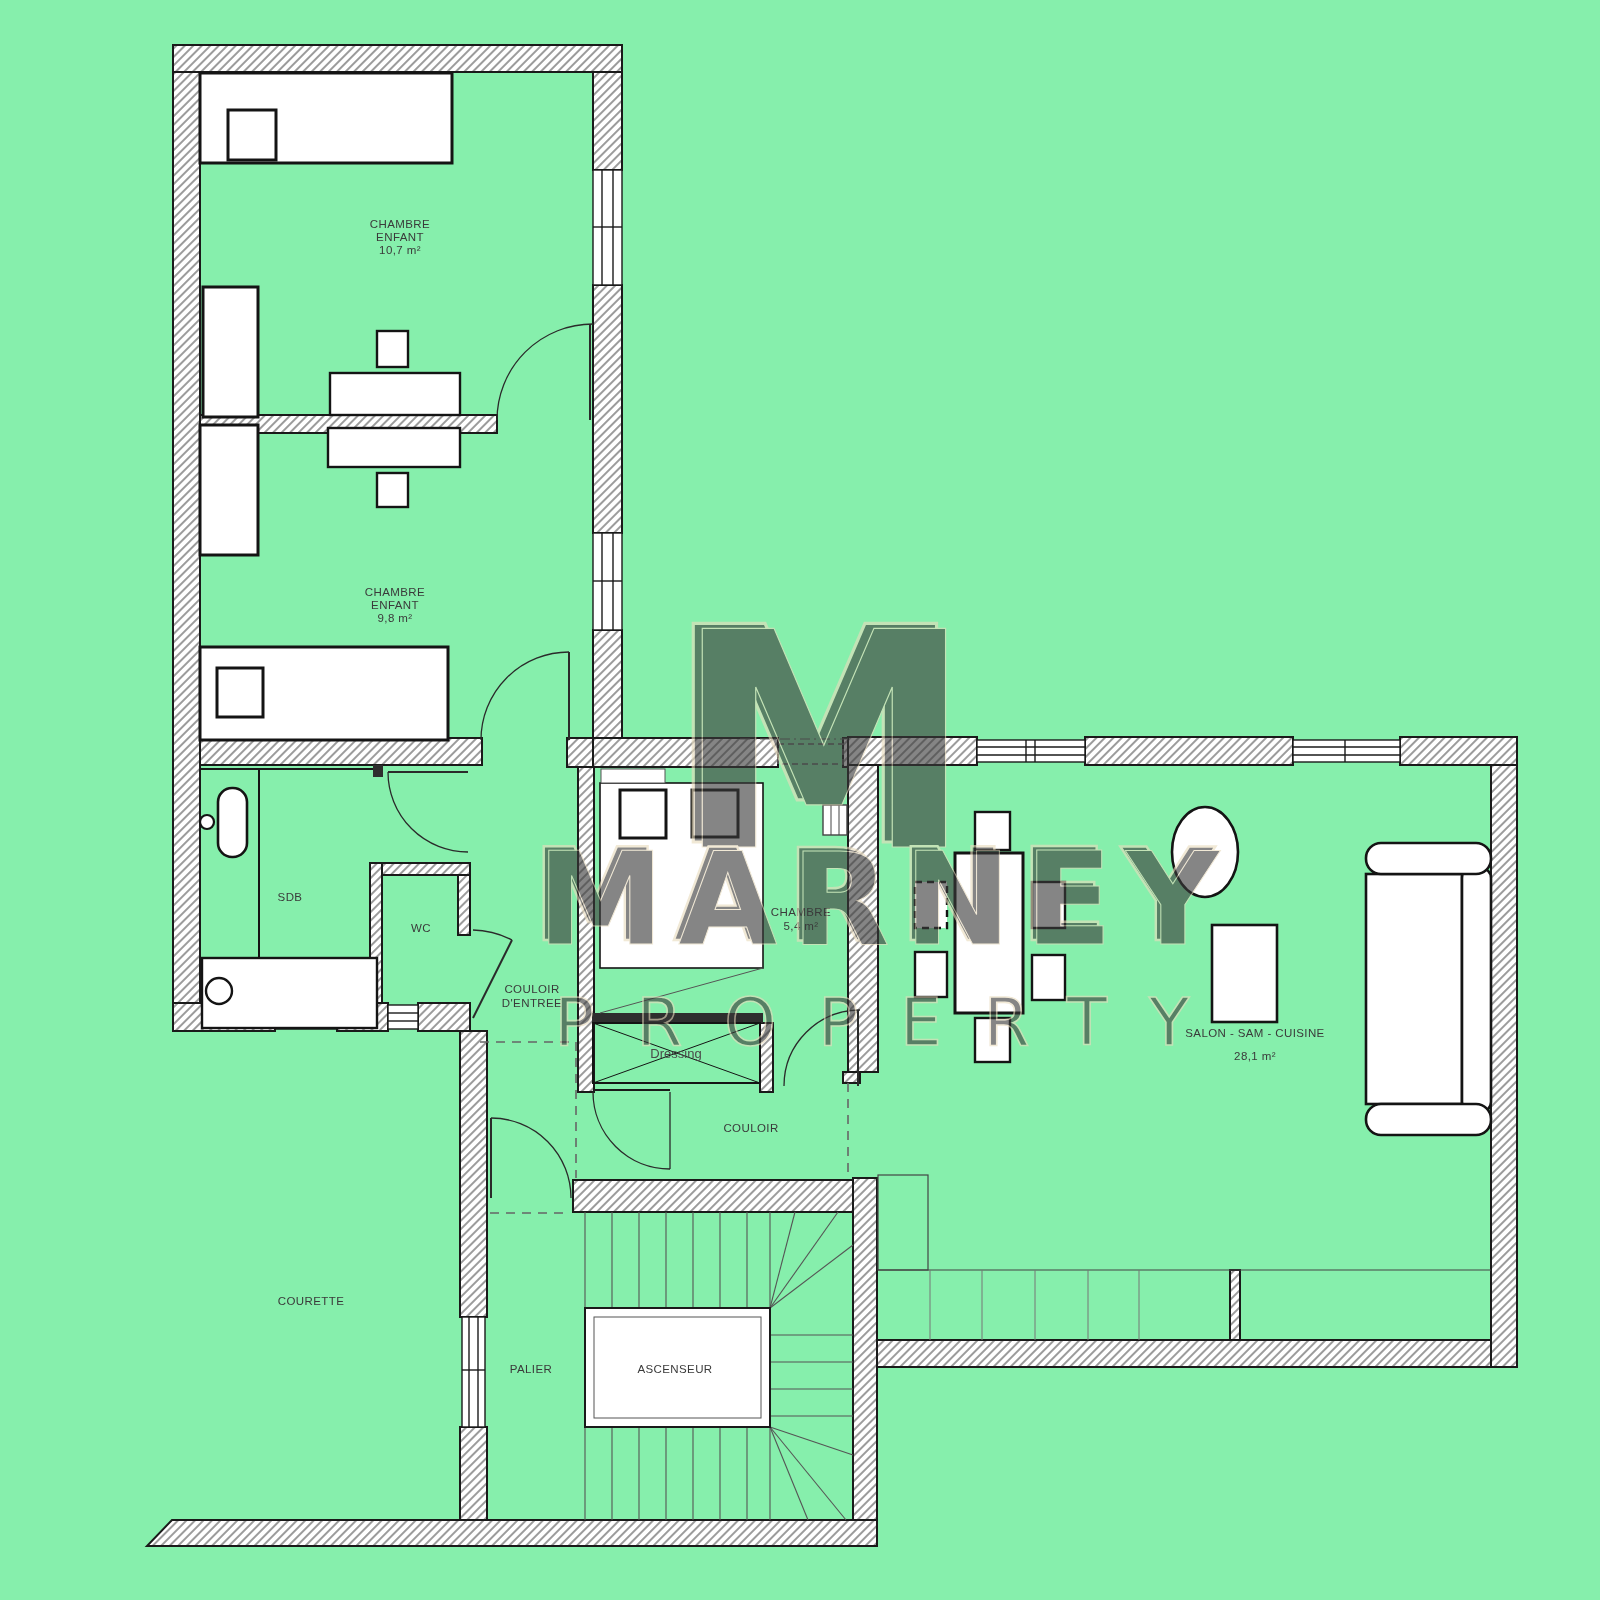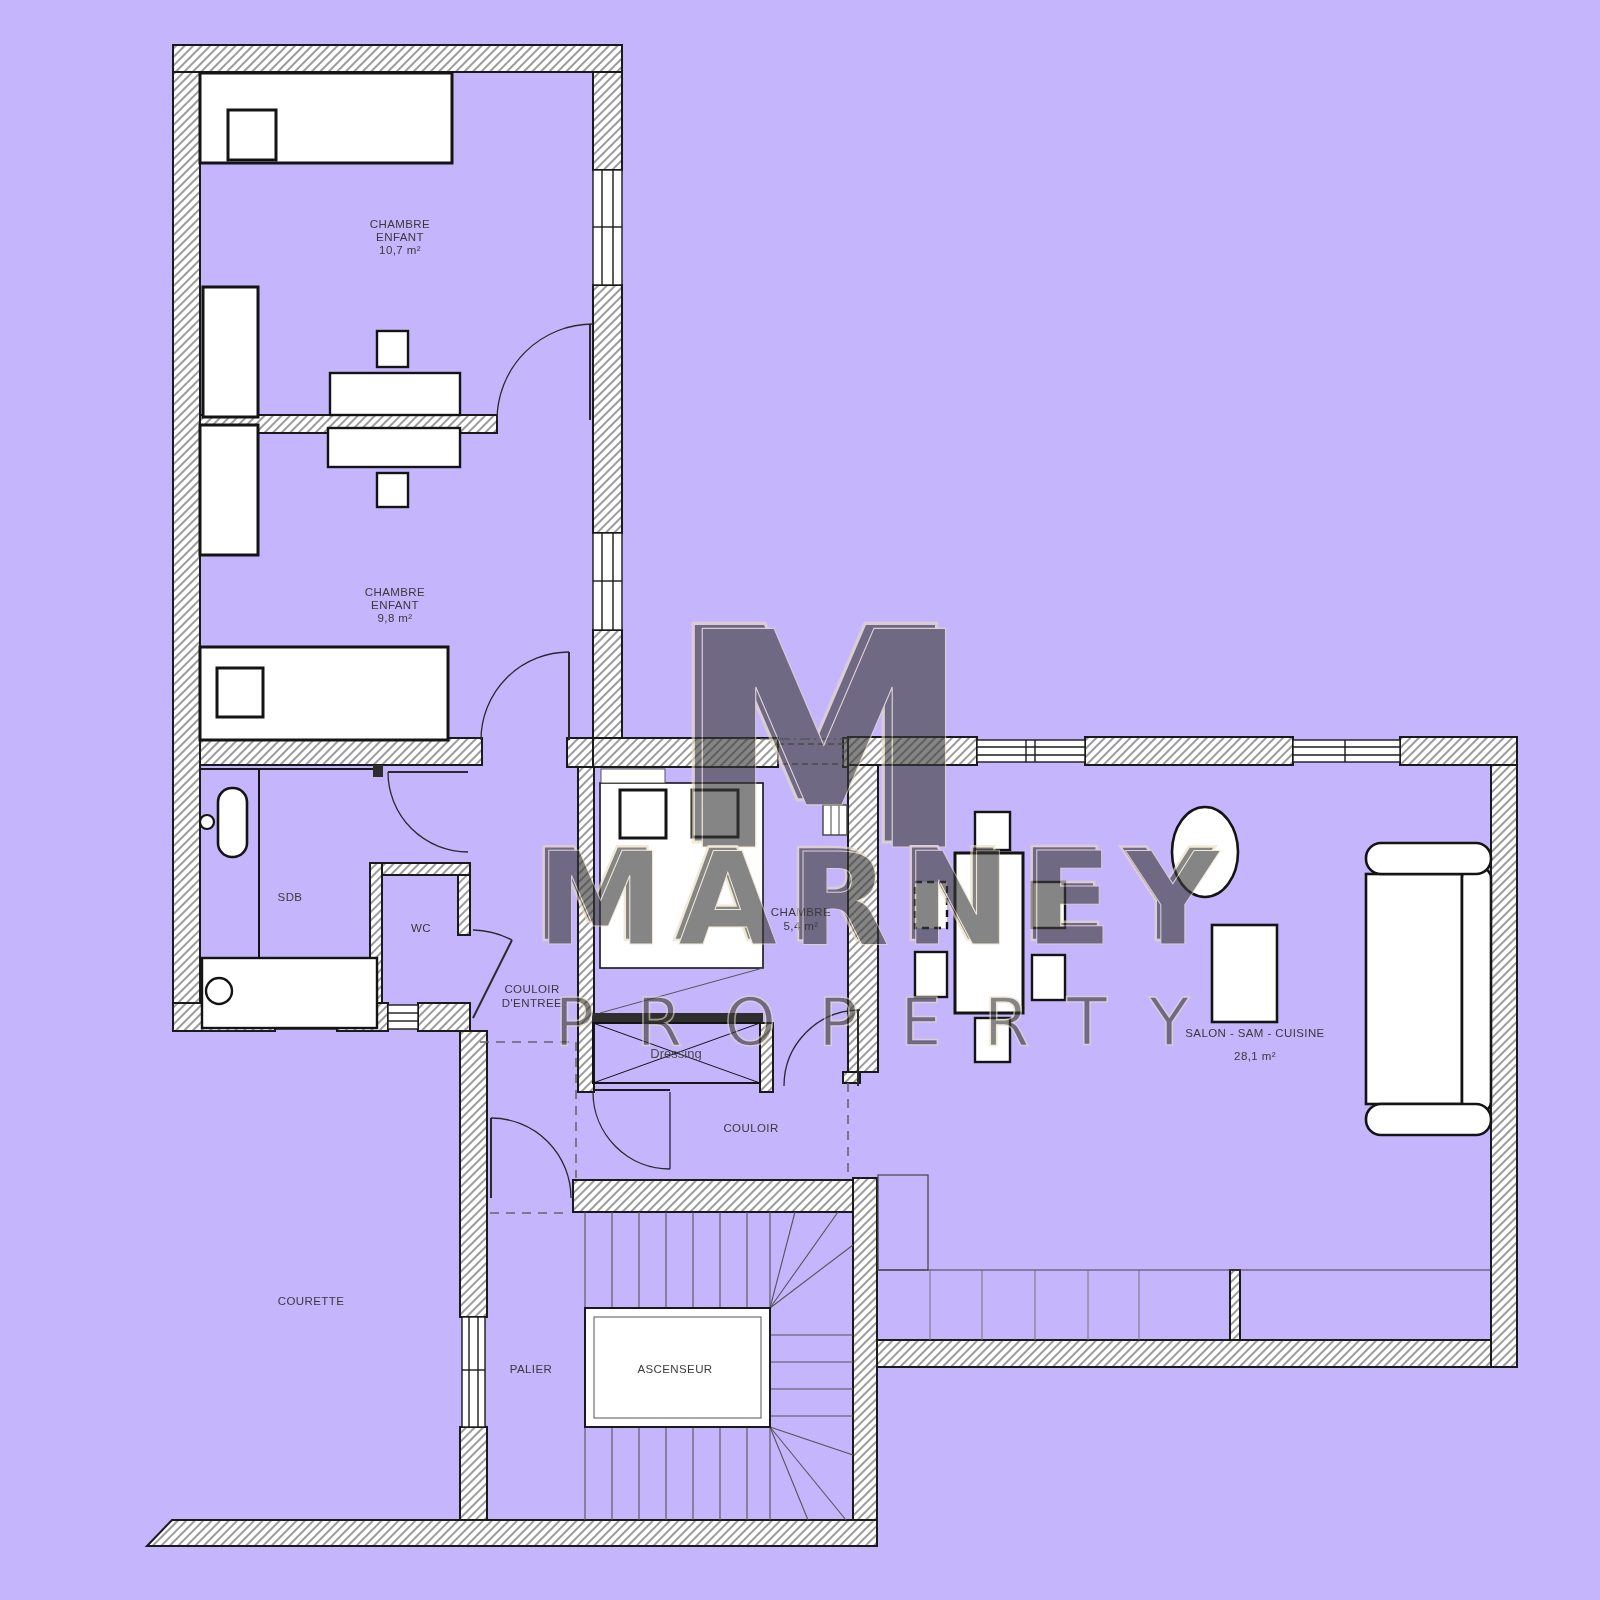--- a/index.html
+++ b/index.html
@@ -1,16 +1,16 @@
 <!DOCTYPE html>
 <html><head>
 <meta charset="utf-8">
 <style>
   html,body{margin:0;padding:0;background:#ffffff;}
-  .page{width:1600px;height:1600px;position:relative;background:#c4b5fd;overflow:hidden;}
+  .page{width:1600px;height:1600px;position:relative;background:#86efac;overflow:hidden;}
   svg{display:block;}
   text{font-family:"Liberation Sans","DejaVu Sans",sans-serif;fill:#3a3a3a;}
   .room-label{font-size:11.5px;letter-spacing:.4px;}
   .dressing-label{font-size:13px;fill:#4a4a4a;}
   .wm{font-family:"DejaVu Sans","Liberation Sans",sans-serif;}
 </style>
 </head>
 <body>
 
 <div class="page">

